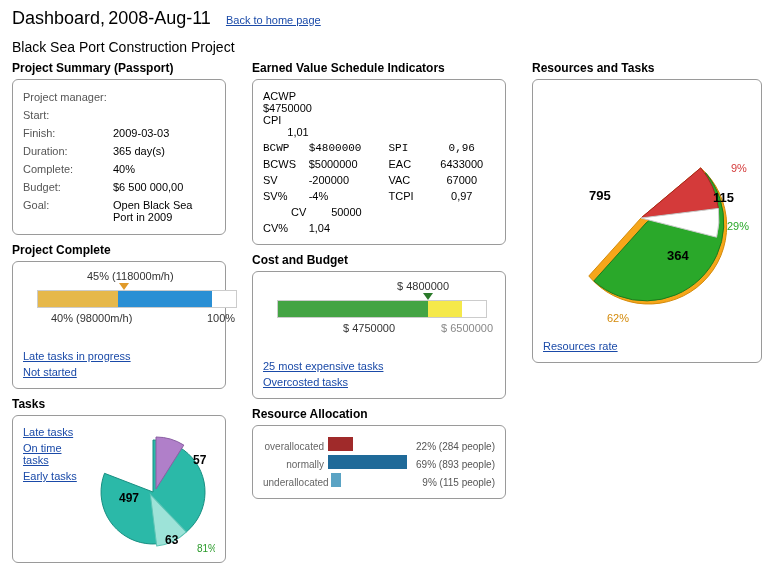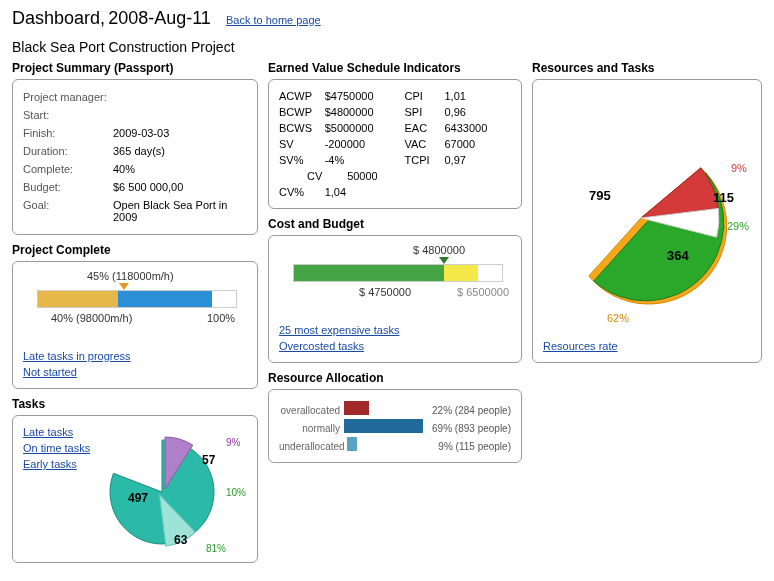--- a/index.html
+++ b/index.html
@@ -10,35 +10,35 @@
     font-size: 11px;
     color: #000;
     background: #fff;
     width: 774px;
   }
   .header { margin-bottom: 6px; }
   .header-title { font-size: 18px; font-weight: normal; display: inline; }
   .header-date { font-size: 18px; font-weight: normal; }
   .header-link { font-size: 11px; color: #1a4aa8; text-decoration: underline; margin-left: 12px; cursor: pointer; }
   .subtitle { font-size: 14px; margin: 10px 0 6px 0; }
-  .columns { display: flex; gap: 10px; }
+  .columns { display: flex; gap: 26px; }
   .col { display: flex; flex-direction: column; gap: 8px; }
   .col1 { width: 248px; }
   .col2 { width: 254px; }
   .col3 { width: 230px; }
   .section-title { font-weight: bold; font-size: 12px; margin-bottom: 4px; }
   .panel { border: 1px solid #9a9a9a; border-radius: 6px; padding: 8px 10px; }
   .kv-table { width: 100%; border-collapse: collapse; }
   .kv-table td { padding: 3px 0; font-size: 11px; vertical-align: top; }
   .kv-key { color: #555; width: 90px; }
   .ev-row { display: flex; }
   .ev-k1 { width: 48px; }
   .ev-v1 { width: 84px; }
   .ev-k2 { width: 42px; }
-  .ev-v2 { width: 70px; }
+  .ev-v2 { width: 70px; text-align: center; }
   .link { color: #1a4aa8; text-decoration: underline; cursor: pointer; display: inline-block; margin: 2px 0; }
   .pc-wrap { position: relative; height: 78px; }
   .pc-top-label { position: absolute; top: 0; left: 64px; font-size: 11px; color: #333; }
   .pc-bar-bg { position: absolute; top: 20px; left: 14px; width: 200px; height: 18px; background: #fff; border: 1px solid #ccc; }
   .pc-bar-orange { position: absolute; top: 21px; left: 15px; width: 80px; height: 16px; background: #e6b84a; }
   .pc-bar-blue { position: absolute; top: 21px; left: 95px; width: 94px; height: 16px; background: #2a8fd4; }
   .pc-arrow { position: absolute; top: 13px; left: 96px; width: 0; height: 0; border-left: 5px solid transparent; border-right: 5px solid transparent; border-top: 7px solid #e09a2a; }
   .pc-bot-l { position: absolute; top: 42px; left: 28px; font-size: 11px; color: #333; }
   .pc-bot-r { position: absolute; top: 42px; left: 184px; font-size: 11px; color: #333; }
   .cb-wrap { position: relative; height: 78px; }
@@ -155,27 +155,27 @@
       </div>
     </div>
 
   </div>
 
   <div class="col col2">
 
     <div>
       <div class="section-title">Earned Value Schedule Indicators</div>
       <div class="panel" id="ev-panel">
-          <div class="ev-row" style="padding: 2px 0px;">
+          <div class="ev-row" style="padding: 2px 0px; flex-direction: column;">
             <span class="ev-k1">ACWP</span>
             <span class="ev-v1">$4750000</span>
             <span class="ev-k2">CPI</span>
             <span class="ev-v2">1,01</span>
           </div>
-          <div class="ev-row" style="padding: 2px 0px;">
+          <div class="ev-row" style="padding: 2px 0px; font-family: Liberation Mono, monospace;">
             <span class="ev-k1">BCWP</span>
             <span class="ev-v1">$4800000</span>
             <span class="ev-k2">SPI</span>
             <span class="ev-v2">0,96</span>
           </div>
           <div class="ev-row" style="padding: 2px 0px;">
             <span class="ev-k1">BCWS</span>
             <span class="ev-v1">$5000000</span>
             <span class="ev-k2">EAC</span>
             <span class="ev-v2">6433000</span>

